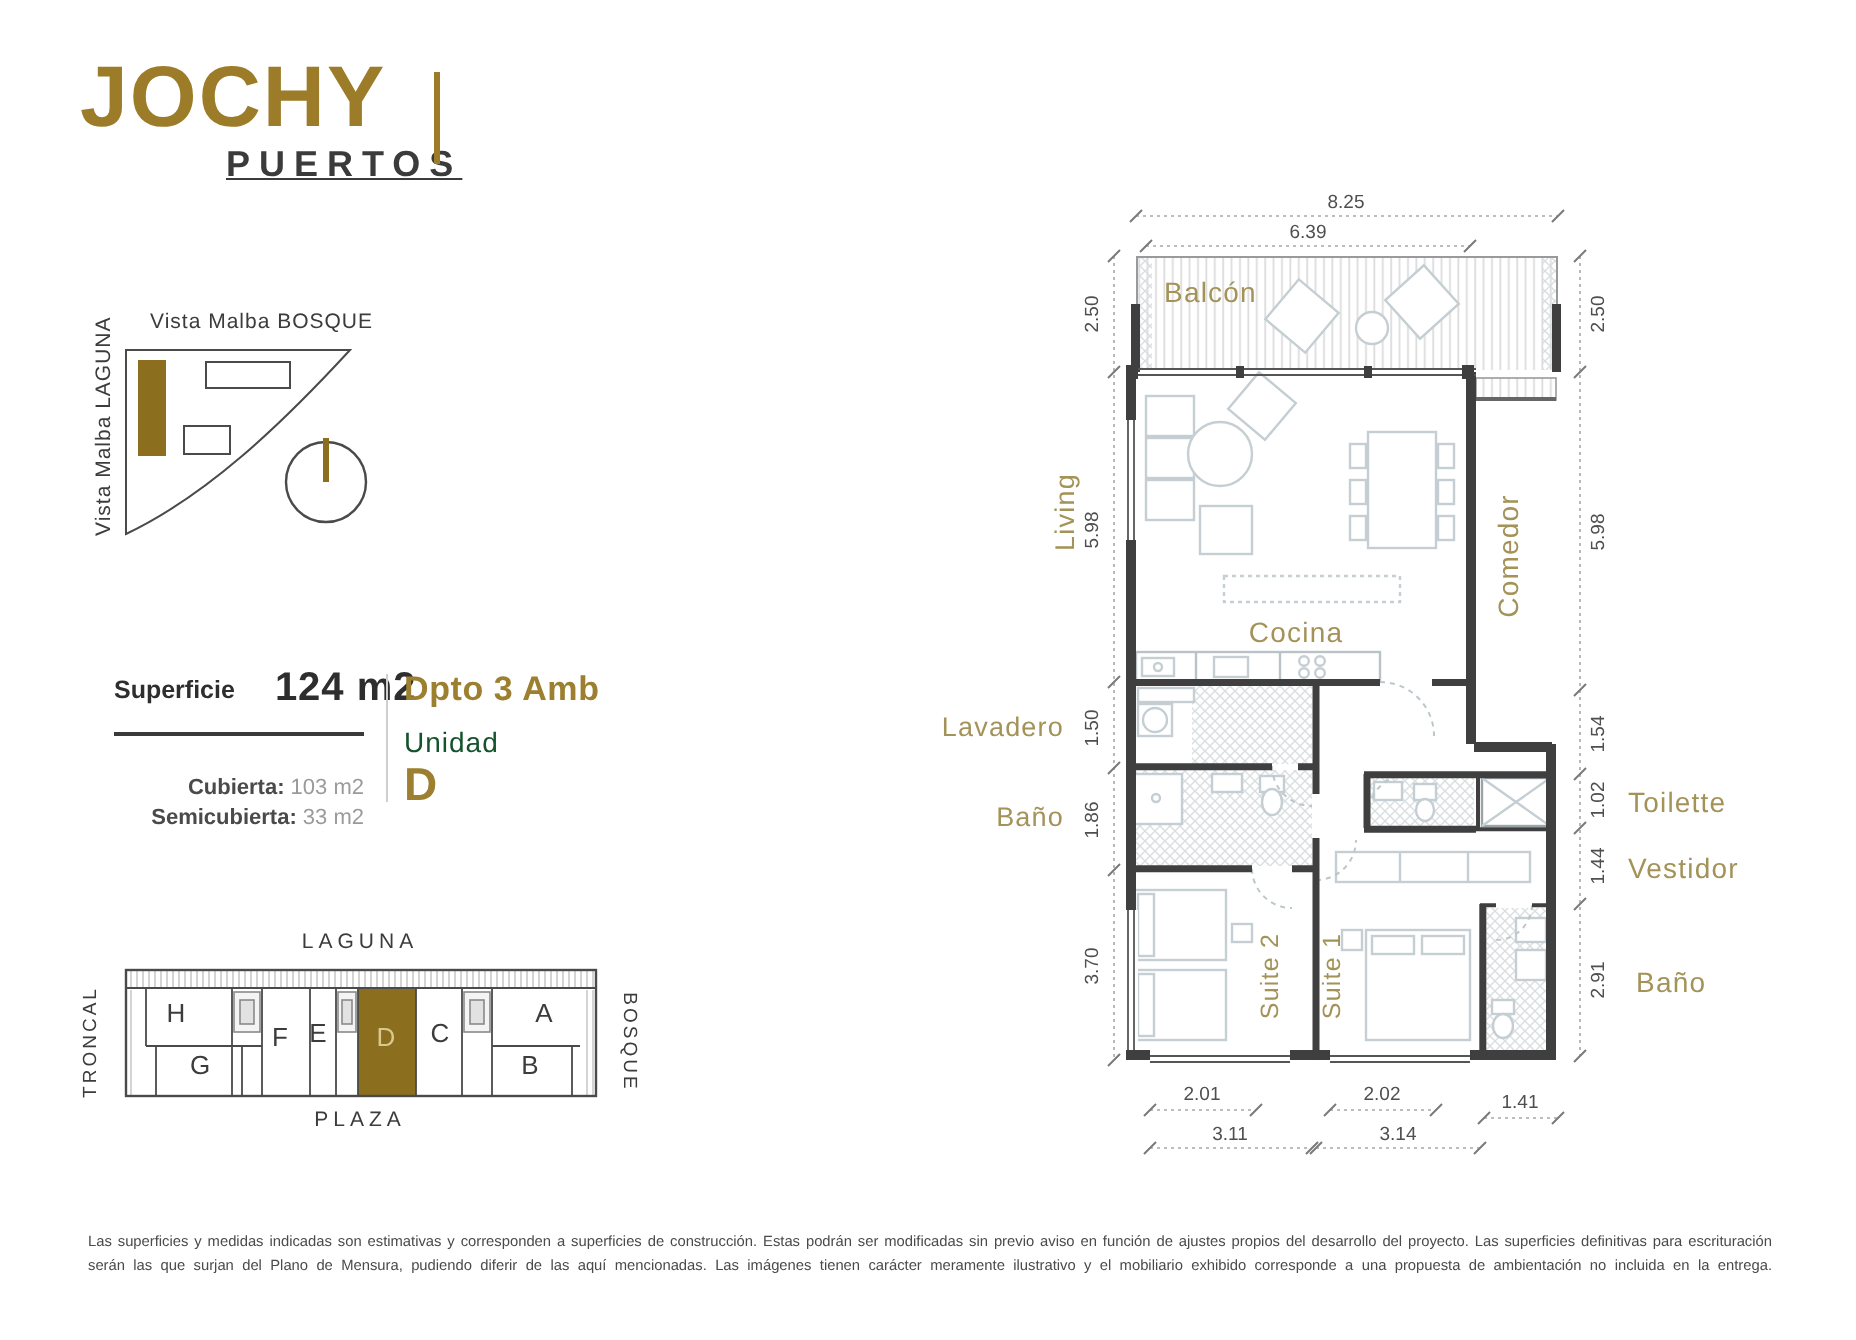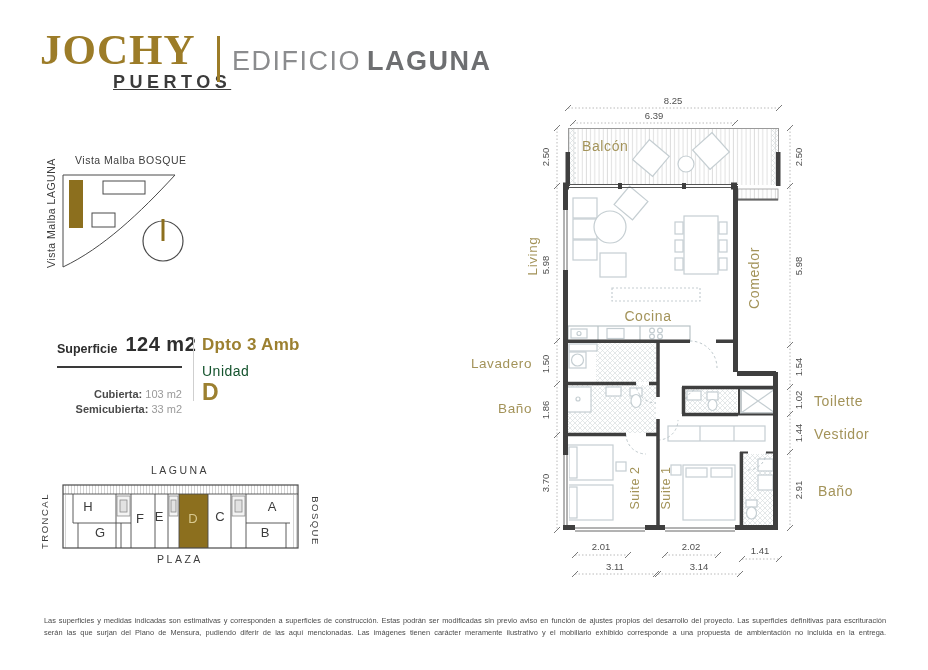--- a/index.html
+++ b/index.html
@@ -1,28 +1,28 @@
 <!DOCTYPE html>
 <html><head>
 <meta charset="utf-8">
 <style>
   html,body{margin:0;padding:0;background:#ffffff;}
   .page{position:relative;width:928px;height:670px;background:#fff;overflow:hidden;
         font-family:"Liberation Sans",sans-serif;color:#3c3c3c;}
   .abs{position:absolute;}
   
-  .brand{left:40px;top:28px;font-family:Liberation Serif, serif;font-weight:700;
+  .brand{left:40px;top:28px;font-family:Liberation Sans, sans-serif;font-weight:700;
          font-size:43px;color:#9c7c28;letter-spacing:1px;line-height:1;}
   .brand-sub{left:113px;top:72px;font-size:18px;letter-spacing:4.5px;color:#3b3b3b;font-weight:600;text-decoration:underline;}
   .gold-bar{left:217px;top:36px;width:3px;height:46px;background:#9c7c28;}
   .building{left:232px;top:40px;font-size:27px;line-height:42px;letter-spacing:1.5px;color:#77787a;white-space:nowrap;}
   .building .b1{font-weight:400;color:#8b8c8e;}
   .building .b2{font-weight:800;color:#6e6f71;margin-left:6px;}
   
-  .sup-row{left:57px;top:333px;display:flex;align-items:flex-end;gap:8px;}
+  .sup-row{left:57px;top:333px;display:flex;align-items:center;gap:20px;}
   .sup-label{font-size:12.5px;font-weight:700;color:#2e2e2e;}
   .sup-value{font-size:20px;font-weight:700;color:#2e2e2e;letter-spacing:0.5px;}
   .sup-rule{left:57px;top:366px;width:125px;height:1.5px;background:#3a3a3a;}
   .sup-lines{left:22px;top:372px;width:160px;text-align:right;font-size:11px;line-height:1.35;margin-top:15px;}
   .sup-lines b{color:#4a4a4a;}
   .sup-lines span{color:#9a9a9a;}
   .sup-div{left:193px;top:337px;width:1px;height:64px;background:#cfcfcf;}
   .dpto{left:202px;top:335px;font-size:17px;font-weight:700;color:#9c8030;letter-spacing:0.3px;}
   .unidad{left:202px;top:363px;font-size:14px;color:#14532d;letter-spacing:0.5px;}
   .unidad-d{left:202px;top:379px;font-size:23px;font-weight:800;color:#9c8030;}
@@ -37,23 +37,20 @@
   .kps{fill:#3c3c3c;font-size:10.5px;letter-spacing:2.5px;}
 </style>
 </head>
 <body>
 
 <div class="page">
 
   <div class="abs brand">JOCHY</div>
   <div class="abs brand-sub">PUERTOS</div>
   <div class="abs gold-bar"></div>
-  <div class="abs building">
-    <span class="b1">EDIFICIO</span><span class="b2">LAGUNA</span>
-  </div>
 
   <svg class="abs" style="left:35px;top:146px;" width="165" height="132" viewBox="0 0 165 132">
     <text x="40" y="18" style="font-size:10.5px;fill:#3c3c3c;letter-spacing:0.5px">Vista Malba BOSQUE</text>
     <text transform="translate(20,122) rotate(-90)" style="font-size:10.5px;fill:#3c3c3c;letter-spacing:0.5px">Vista Malba LAGUNA</text>
     <path d="M28,29 H140 C105,67 68,102 28,121 Z" fill="#ffffff" stroke="#4a4a4a" stroke-width="1"></path>
     <rect x="34" y="34" width="14" height="48" fill="#8c6f1e"></rect>
     <rect x="68" y="35" width="42" height="13" fill="#fff" stroke="#4a4a4a" stroke-width="1"></rect>
     <rect x="57" y="67" width="23" height="14" fill="#fff" stroke="#4a4a4a" stroke-width="1"></rect>
     <g>
       <circle cx="128" cy="95" r="20" fill="#fff" stroke="#4a4a4a" stroke-width="1.2"></circle>

